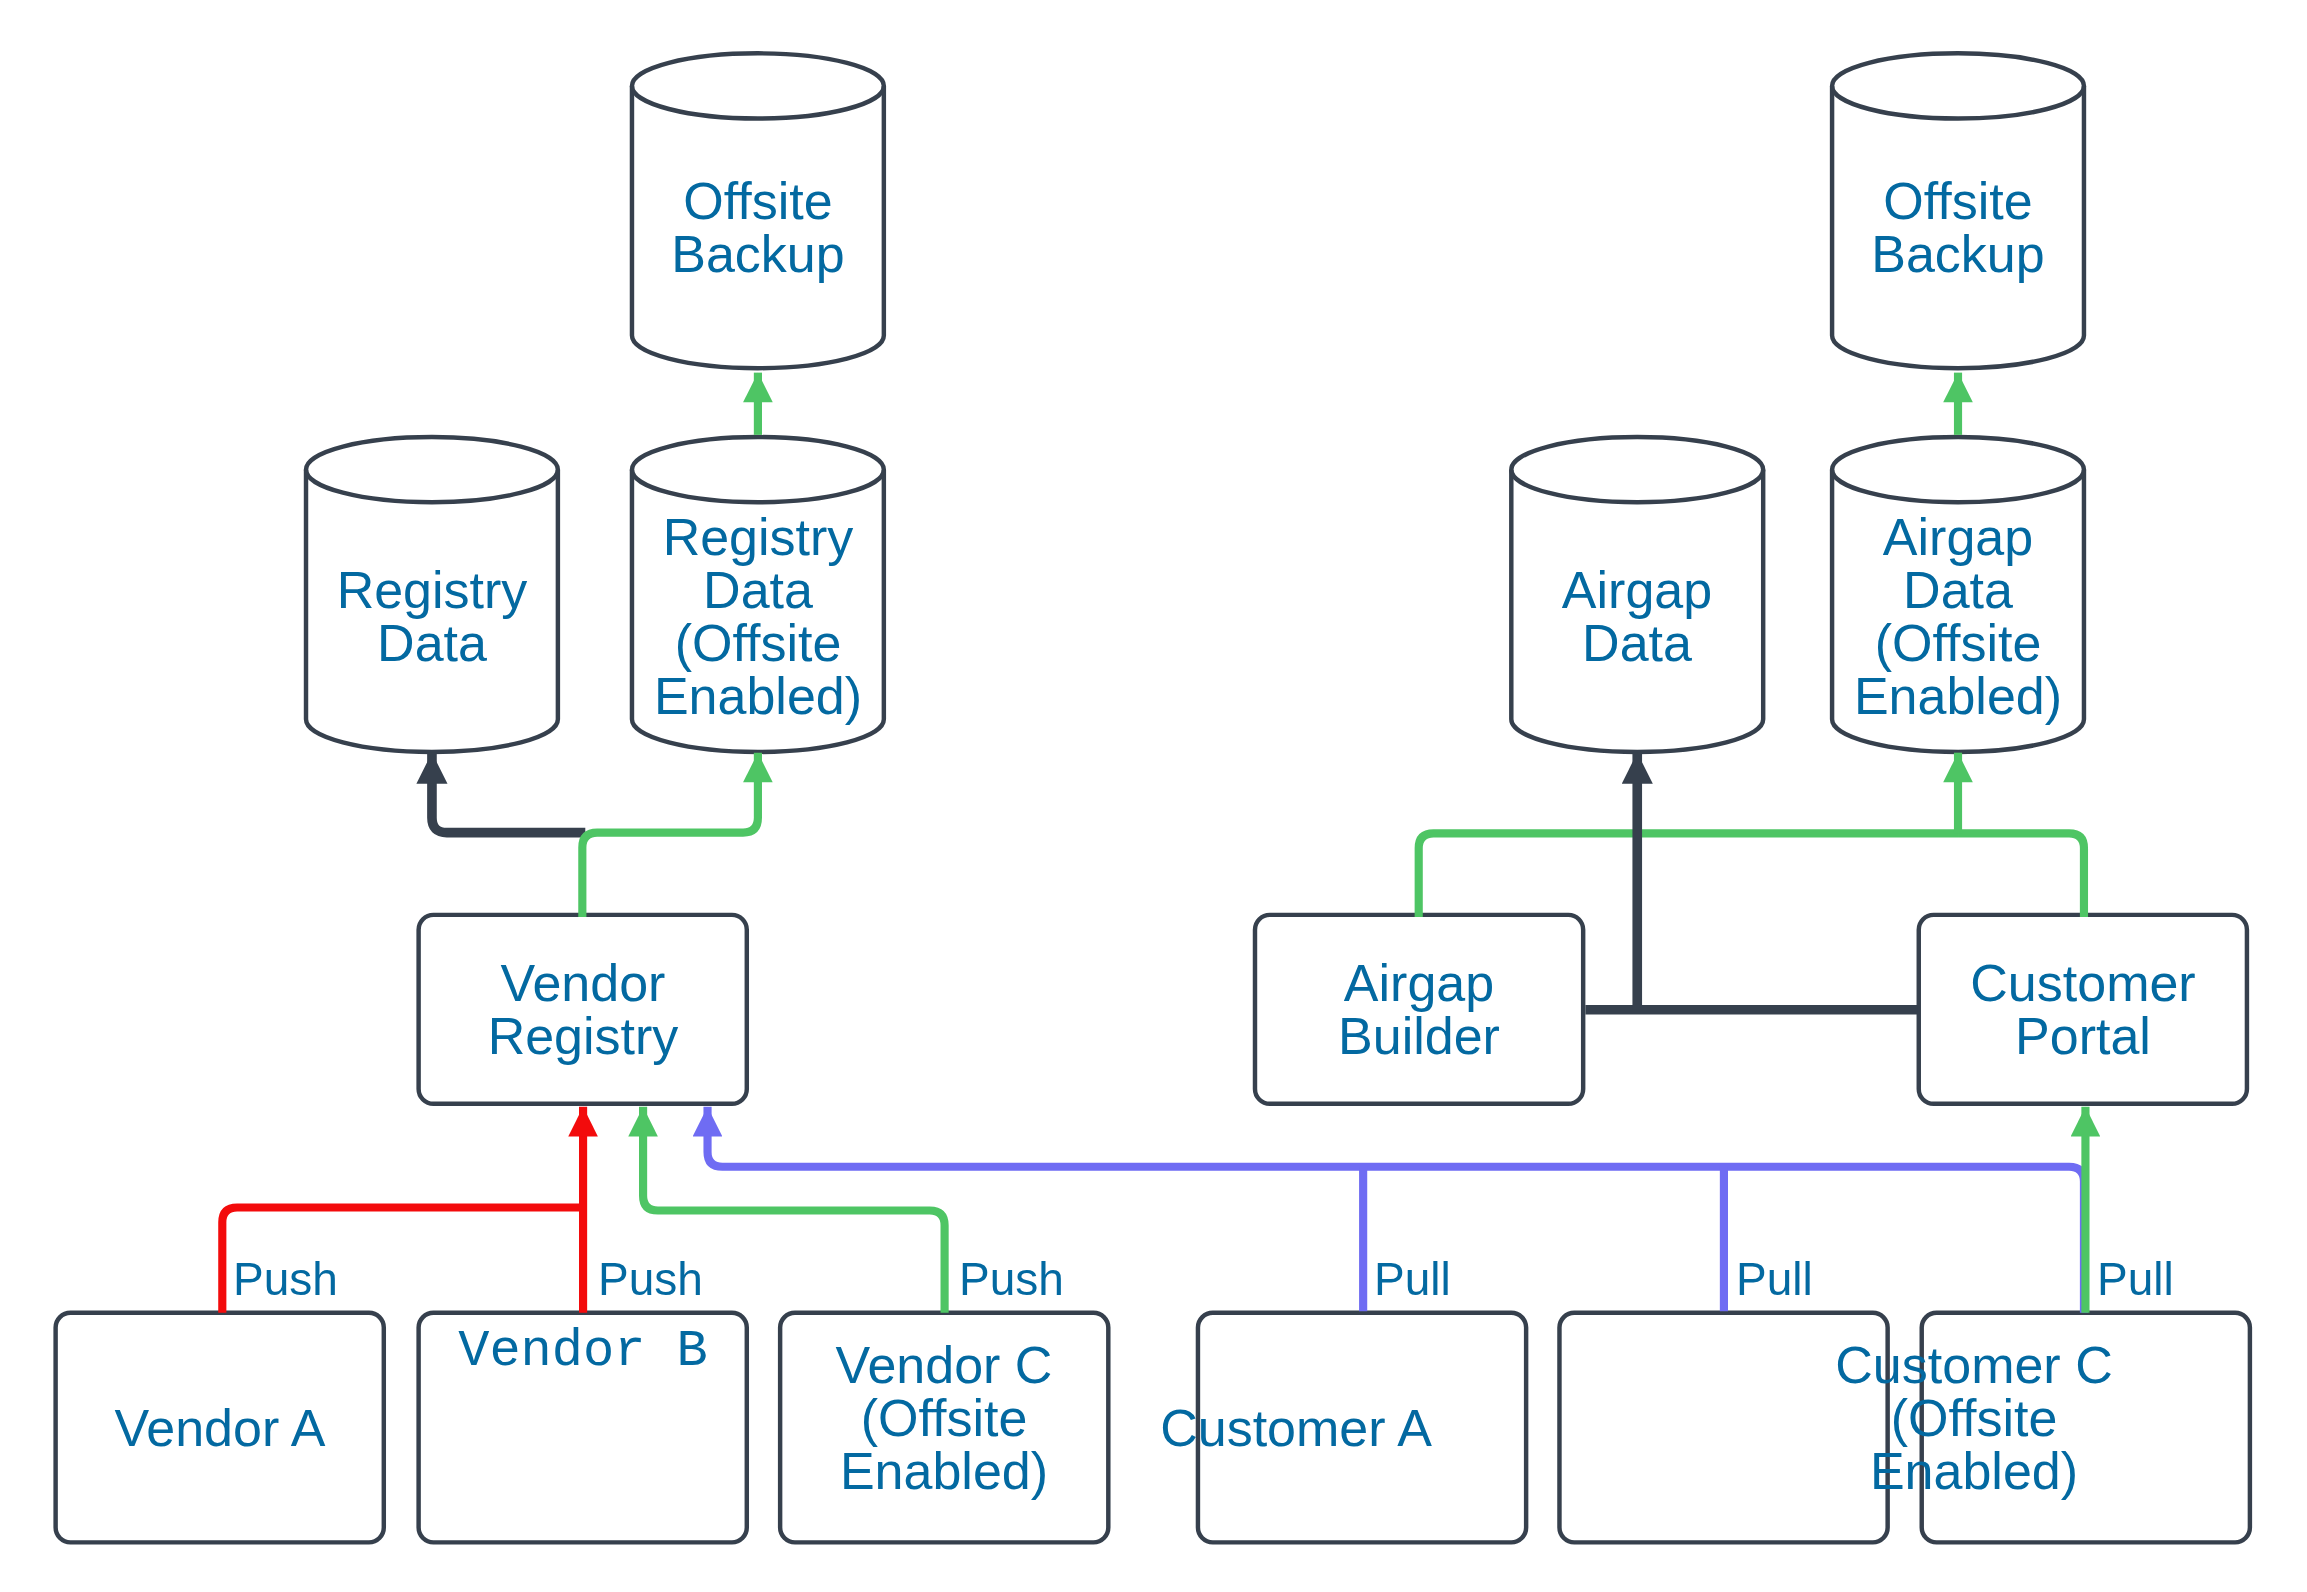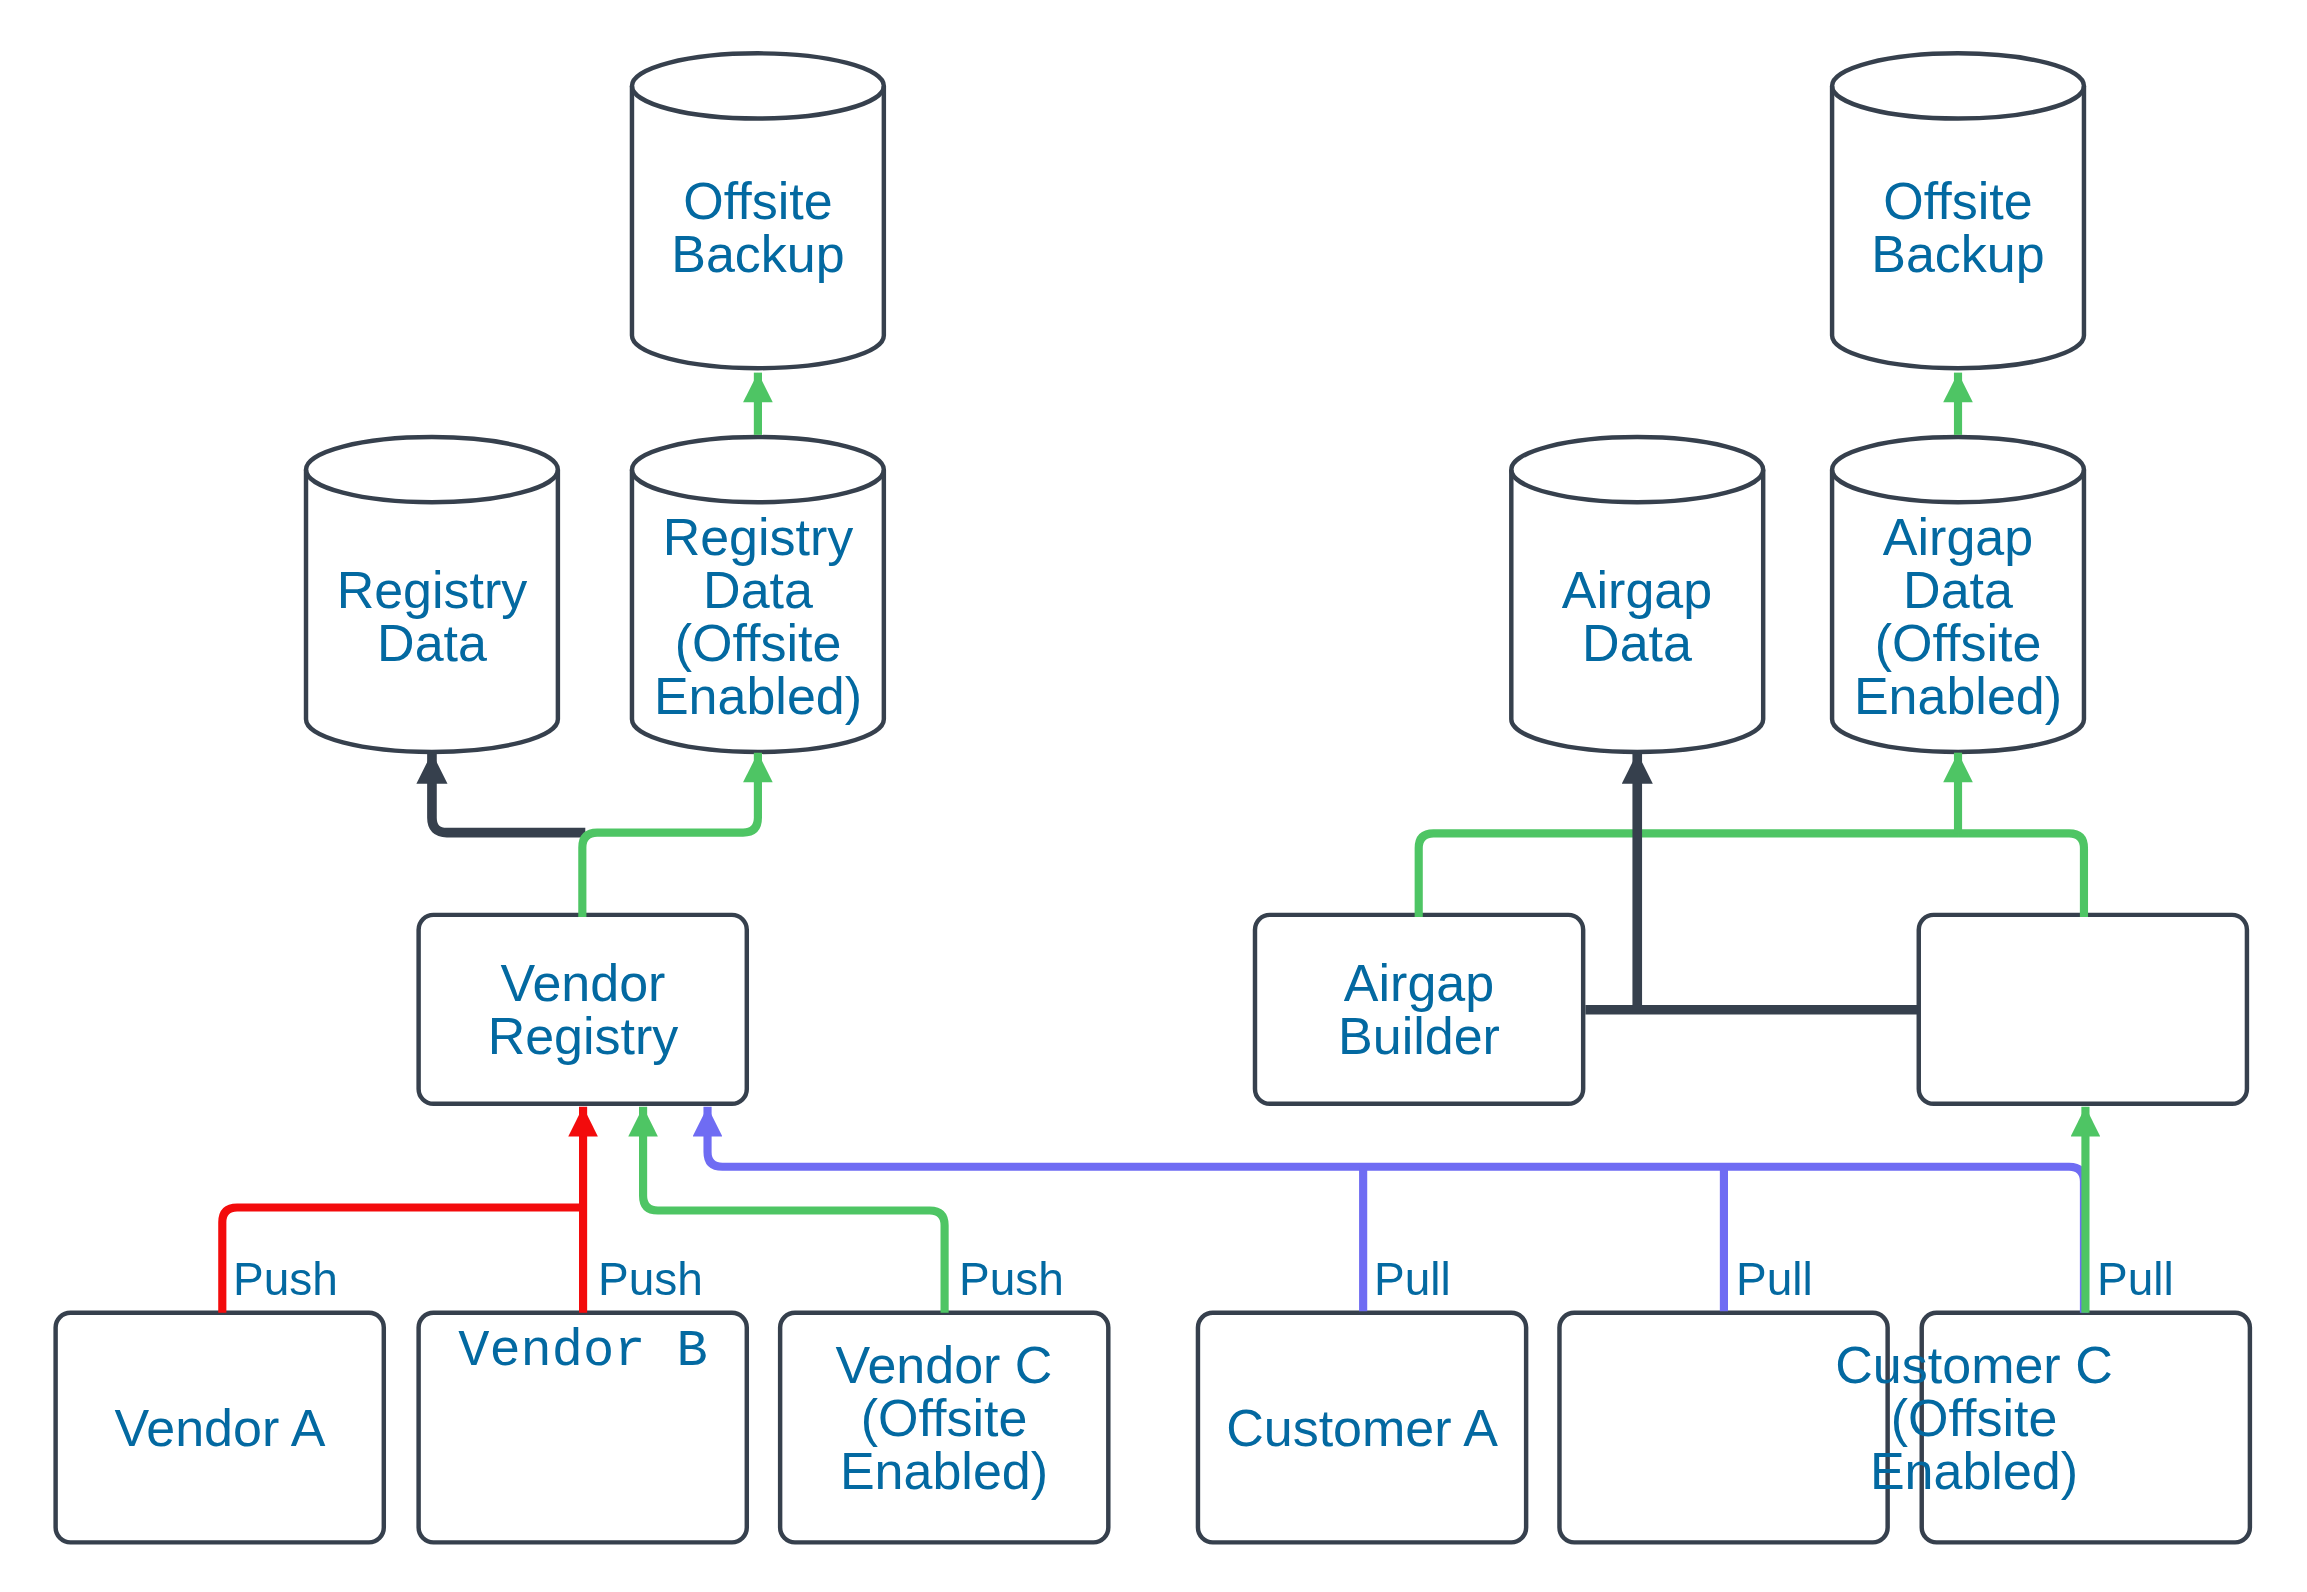--- a/index.html
+++ b/index.html
@@ -141,27 +141,29 @@
 Data</div>
   <div class="lbl node-lbl" style="left:1832px; top:489px;  width:252px; height:256px;">Airgap
 Data
 (Offsite
 Enabled)</div>
 
   <div class="lbl node-lbl" style="left:419px;  top:915px; width:328px; height:189px;">Vendor
 Registry</div>
   <div class="lbl node-lbl" style="left:1255px; top:915px; width:328px; height:189px;">Airgap
 Builder</div>
+  <div class="lbl node-lbl" style="left:1919px; top:915px; width:328px; height:189px;">Customer
+Portal</div>
 
   <div class="lbl node-lbl" style="left:56px;   top:1313px; width:328px; height:230px;">Vendor A</div>
   <div class="lbl node-lbl" style="left:419px;  top:1236px; width:328px; height:230px;font-family:Liberation Mono, monospace;">Vendor B</div>
   <div class="lbl node-lbl" style="left:780px; top:1313px; width:328px; height:211px;">Vendor C
 (Offsite
 Enabled)</div>
-  <div class="lbl node-lbl" style="left:1198px; top:1313px; width:328px; height:230px;">Customer A</div>
+  <div class="lbl node-lbl" style="left:1132px; top:1313px; width:328px; height:230px;">Customer A</div>
   <div class="lbl node-lbl" style="left:1810px; top:1313px; width:328px; height:211px;">Customer C
 (Offsite
 Enabled)</div>
 
   <div class="edge-lbl" style="left:233px;  top:1251px;">Push</div>
   <div class="edge-lbl" style="left:598px;  top:1251px;">Push</div>
   <div class="edge-lbl" style="left:959px; top:1251px;">Push</div>
   <div class="edge-lbl" style="left:1374px; top:1251px;">Pull</div>
   <div class="edge-lbl" style="left:1736px; top:1251px;">Pull</div>
   <div class="edge-lbl" style="left:2097px; top:1251px;">Pull</div>

